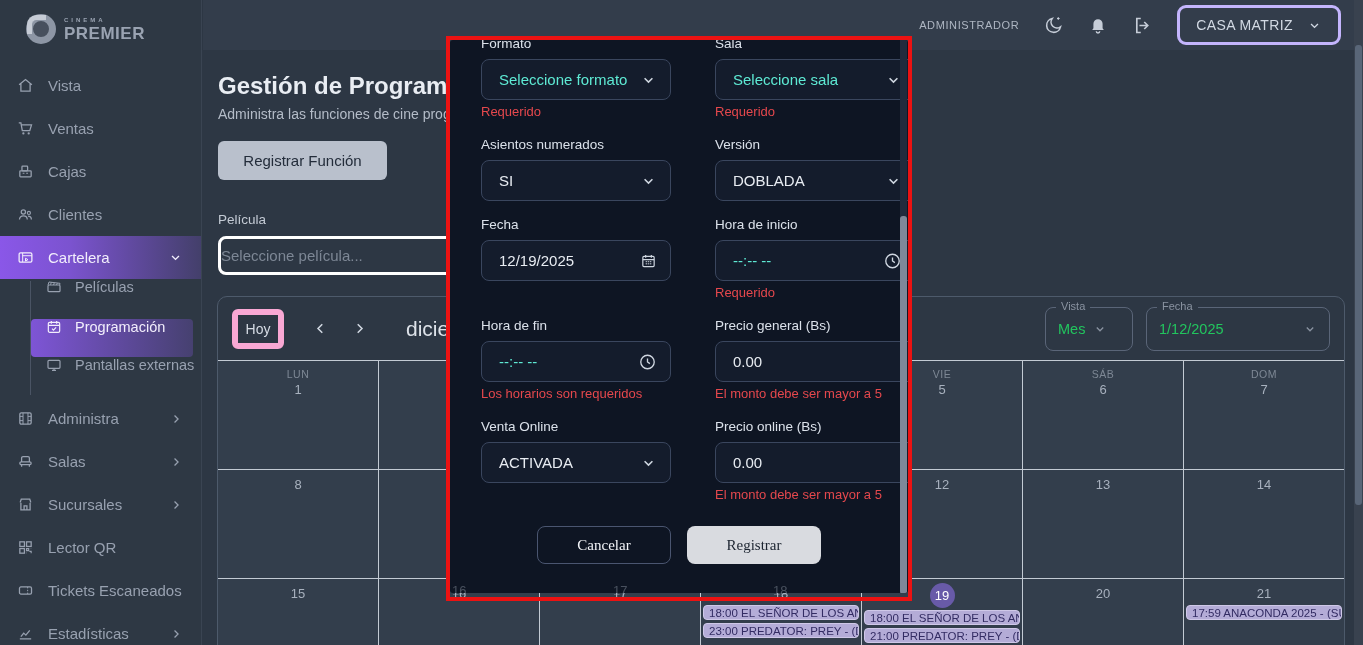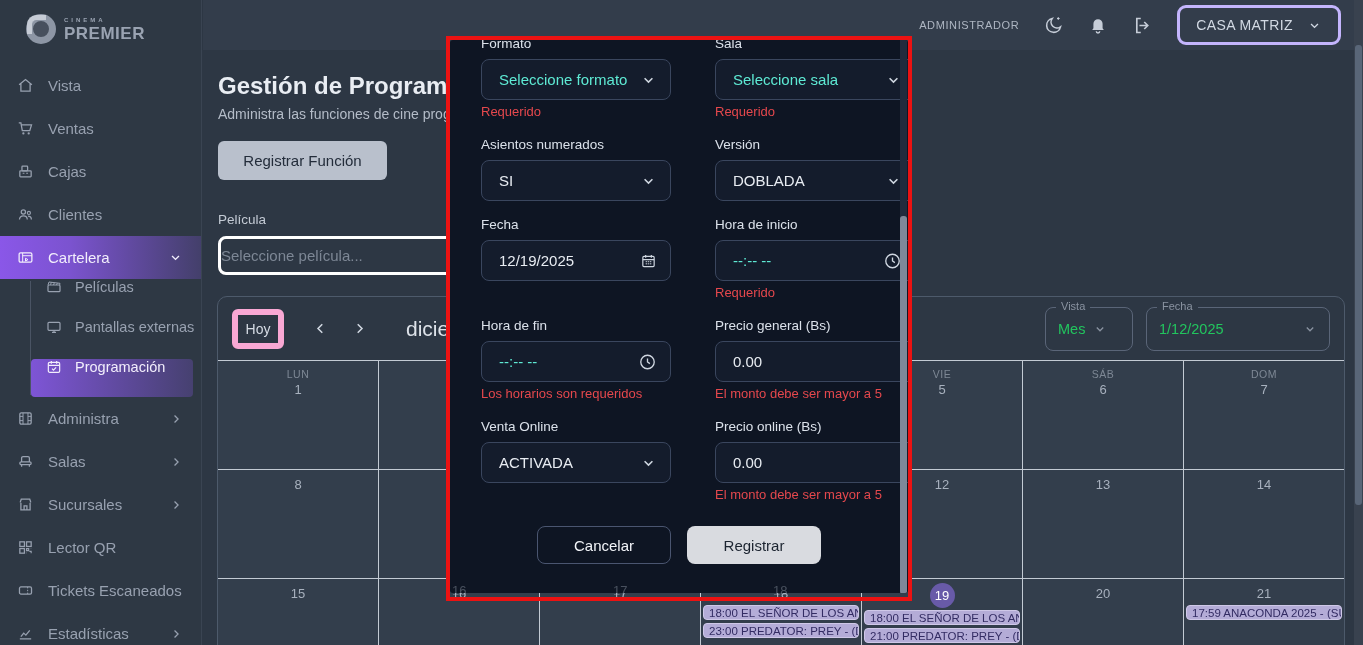--- a/index.html
+++ b/index.html
@@ -98,21 +98,21 @@
   .f-label { display:block; font-size:13.5px; color:#dbe1ea; margin:16px 0 6px; height:17px; }
   .form-row:first-child .f-label { margin-top:0; }
   .ctl { position:relative; height:41px; background:#141c2c; border:1px solid #3a465e;
     border-radius:8px; display:flex; align-items:center; padding:0 38px 0 17px; cursor:pointer; }
   .ctl .val { font-size:15px; color:#e8ecf2; white-space:nowrap; }
   .ctl .val.muted { color:#5eead4; }
   .ctl .r-icon { position:absolute; right:13px; top:50%; transform:translateY(-50%); color:#cfd6e0; }
   .f-error { display:block; font-size:13px; color:#e5484d; margin-top:4px; height:17px; white-space:nowrap;}
   .btn-row { display:grid; grid-template-columns:190px 201px; column-gap:16px; margin-top:22px; }
   .btn { height:38px; width:134px; border-radius:8px; font-size:15px; cursor:pointer;
-    display:flex; align-items:center; justify-content:center; font-family:Liberation Sans, sans-serif; }
+    display:flex; align-items:center; justify-content:center; font-family:Liberation Serif, serif; }
   .btn-cancel { justify-self:end; background:transparent; border:1px solid #4a5570; color:#f2f4f8; }
   .btn-submit { justify-self:start; background:#d9dbe0; border:none; color:#1c2430; }
   .dlg-scroll-track { position:absolute; right:1px; top:0; width:7px; height:100%; background:#212b3d; }
   .dlg-scroll-thumb { position:absolute; right:1px; top:176px; width:7px; height:378px;
     background:#7e8899; border-radius:3px; }
 
   
   .bleed { position:absolute; z-index:21; font-size:13px; color:#a8b1be; opacity:.38; }
 
   
@@ -263,31 +263,31 @@
       </svg>
   </div>
 
   <div class="subnav">
     <div class="subnav-item">
       <svg class="icon" width="16" height="16" viewBox="0 0 24 24">
           <use href="#i-clapper"></use>
         </svg>
       <span>Películas</span>
     </div>
+    <div class="subnav-item active">
+      <svg class="icon" width="16" height="16" viewBox="0 0 24 24">
+          <use href="#i-calcheck"></use>
+        </svg>
+      <span>Programación</span>
+    </div>
     <div class="subnav-item">
       <svg class="icon" width="16" height="16" viewBox="0 0 24 24">
           <use href="#i-monitor"></use>
         </svg>
       <span>Pantallas externas</span>
-    </div>
-    <div class="subnav-item active">
-      <svg class="icon" width="16" height="16" viewBox="0 0 24 24">
-          <use href="#i-calcheck"></use>
-        </svg>
-      <span>Programación</span>
     </div>
   </div>
 
   <div class="nav-item">
     <svg class="icon" width="17" height="17" viewBox="0 0 24 24">
         <use href="#i-film"></use>
       </svg>
     <span>Administra</span>
     <svg class="icon chev" width="14" height="14" viewBox="0 0 24 24">
         <use href="#i-chev-r"></use>

